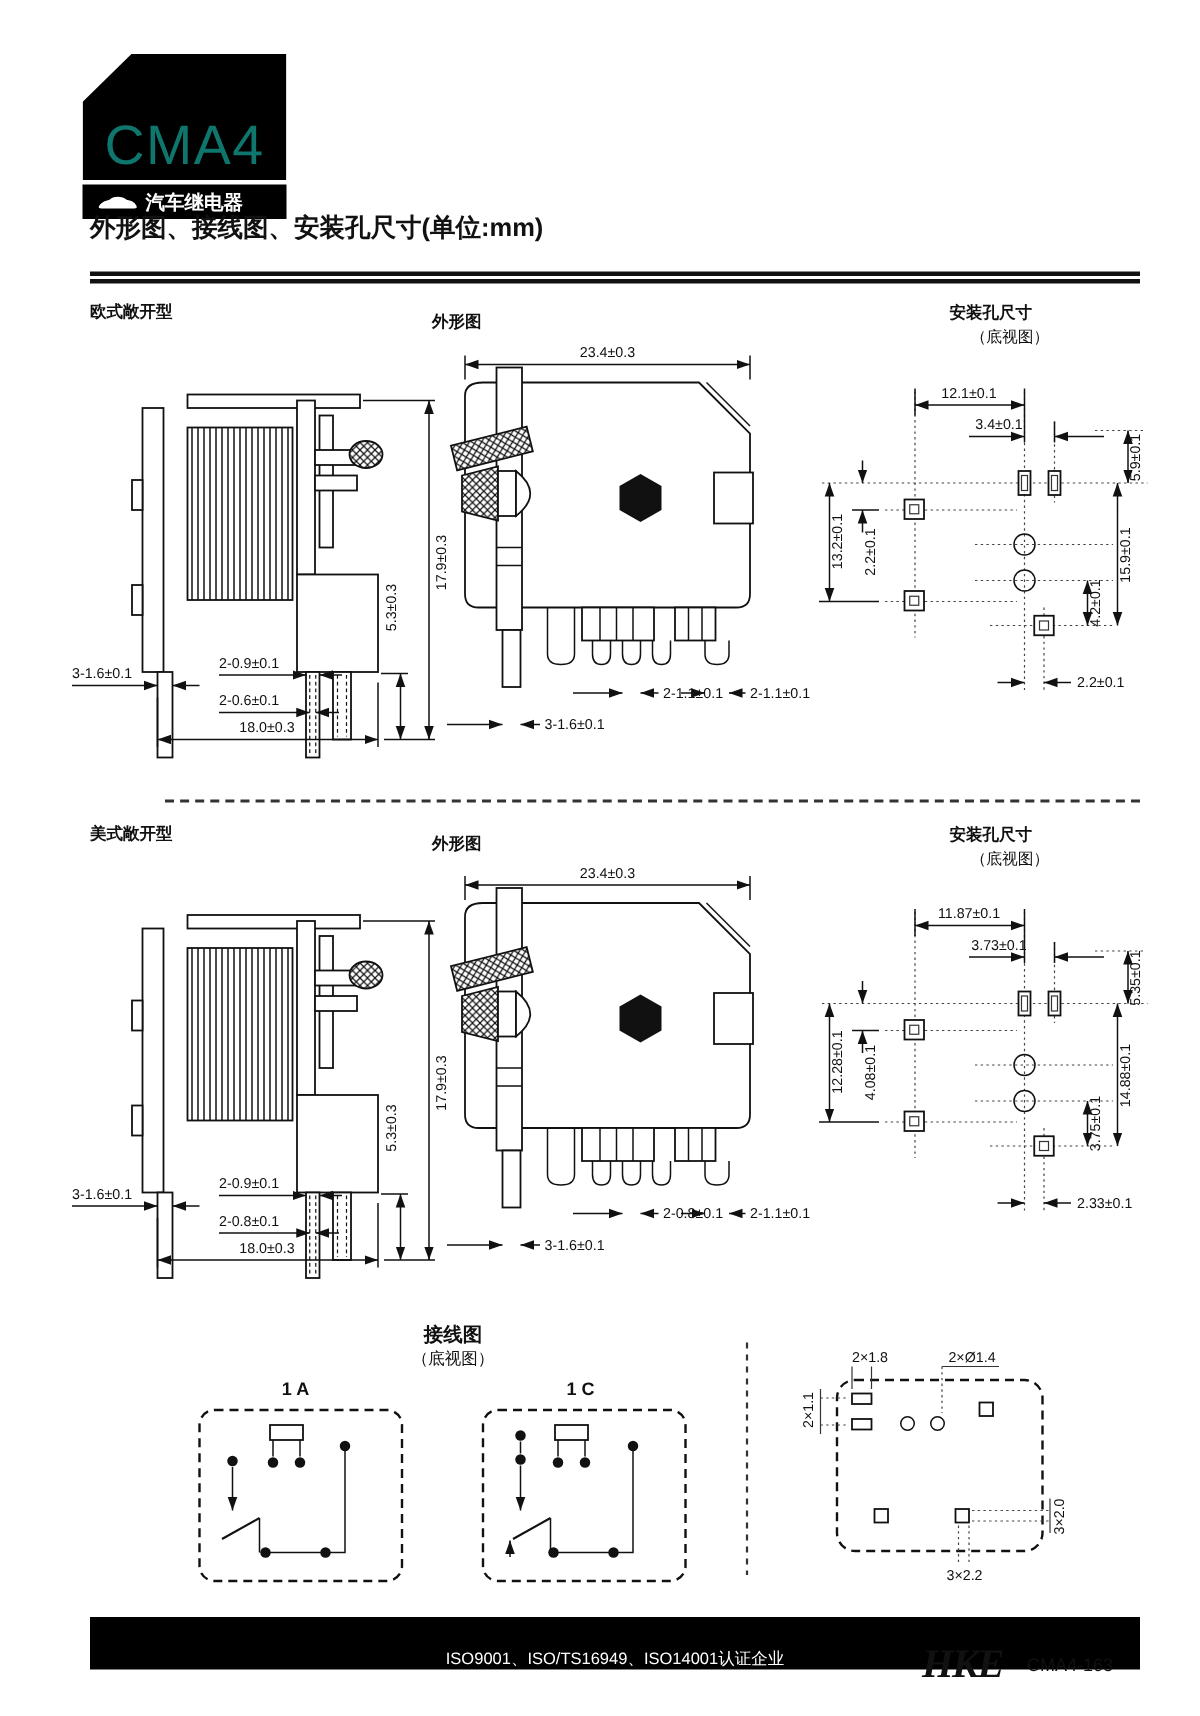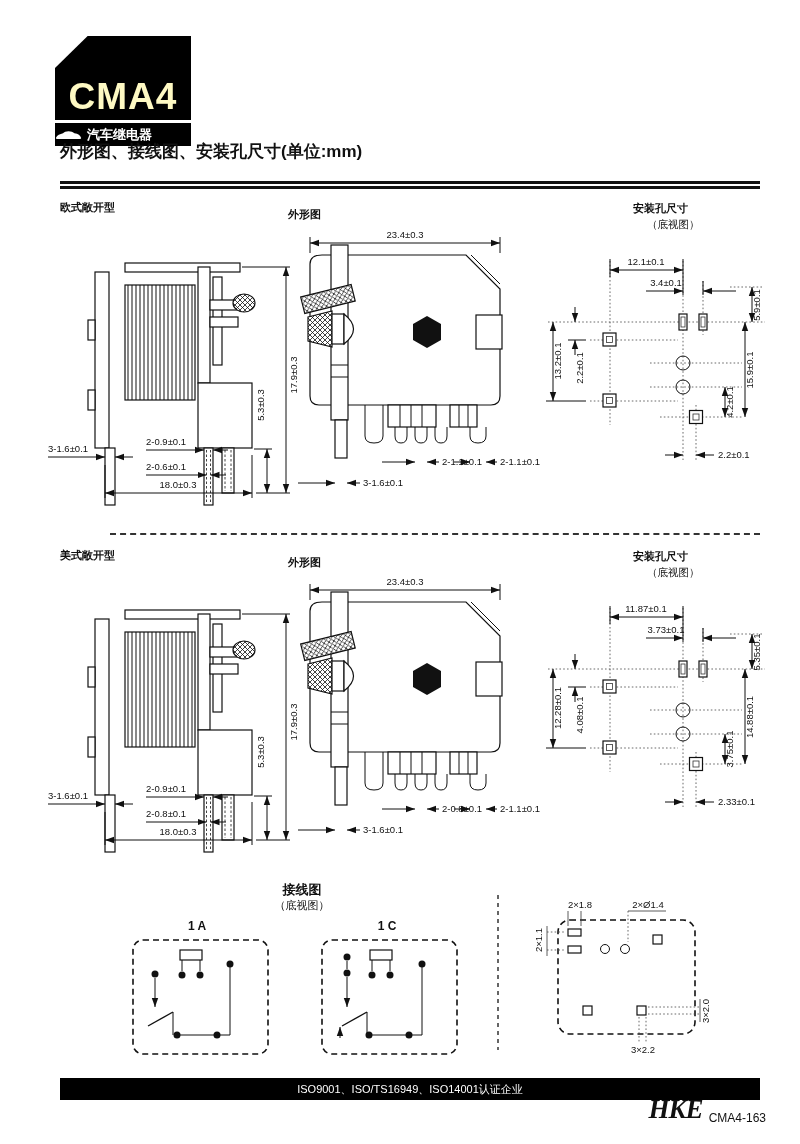--- a/index.html
+++ b/index.html
@@ -1,45 +1,45 @@
 <!DOCTYPE html>
 <html><head>
 <meta charset="utf-8">
 <style>
 *{margin:0;padding:0;box-sizing:border-box}
 body{font-family:"Liberation Sans",sans-serif;background:#e8e8e8;color:#111}
 .page{position:relative;width:800px;height:1144px;background:#fff;overflow:hidden;margin:0 auto}
 .logo{position:absolute;left:55px;top:36px;width:136px;height:84px;background:#000;
   clip-path:polygon(24% 0,100% 0,100% 100%,0 100%,0 38%);
   display:flex;align-items:flex-end;justify-content:center}
-.logo span{color:#fef9c3;font-size:37px;font-weight:bold;letter-spacing:1px;line-height:1.05;padding-bottom:3px}
+.logo span{color:#0f766e;font-size:37px;font-weight:normal;letter-spacing:1px;line-height:1.05;padding-bottom:3px}
 .badge{position:absolute;left:55px;top:123px;width:136px;height:23px;background:#000;
-  display:flex;align-items:center;gap:5px;padding:0 0}
+  display:flex;align-items:center;gap:5px;padding:0 10px}
 .badge .cartxt{color:#fff;font-size:13px;font-weight:bold;white-space:nowrap}
 .title{position:absolute;left:60px;top:140px;font-size:17px;font-weight:bold}
 .rule{position:absolute;left:60px;top:181px;width:700px;height:8px;border-top:3px solid #111;border-bottom:3px solid #111}
 .seclabel{position:absolute;font-size:11px;font-weight:bold;white-space:nowrap}
 .sublabel{position:absolute;font-size:10.5px;white-space:nowrap}
 .sep{position:absolute;left:110px;top:533px;width:650px;border-top:2px dashed #333}
 svg{position:absolute}
 svg text{font-family:"Liberation Sans",sans-serif}
 .dim{font-size:9.5px;fill:#111}
 .wt{font-size:13px;font-weight:bold;fill:#111}
 .wl{font-size:12px;font-weight:bold;fill:#111}
 .s{stroke:#111;stroke-width:1;fill:none}
 .s2{stroke:#111;stroke-width:1.4;fill:none}
 .f{fill:#fff;stroke:#111;stroke-width:1.2}
 .dl{stroke:#444;stroke-width:0.8;stroke-dasharray:1.6 2.2;fill:none}
 .ld{stroke:#333;stroke-width:0.8;fill:none}
 .dsh{stroke:#111;stroke-width:0.8;stroke-dasharray:2.5 2;fill:none}
 .box{fill:none;stroke:#111;stroke-width:1.6;stroke-dasharray:6 4}
 .dot{fill:#111;stroke:none}
-.footer-bar{position:absolute;left:60px;top:1078px;width:700px;height:22px;background:#000;color:#fff;
-  font-size:11px;display:flex;align-items:center;justify-content:center}
-.brand{position:absolute;right:34px;top:1094px;display:flex;align-items:flex-end;gap:6px}
+.footer-bar{position:absolute;left:60px;top:1078px;width:700px;height:35px;background:#000;color:#fff;
+  font-size:11px;display:flex;align-items:flex-end;justify-content:center}
+.brand{position:absolute;right:58px;top:1094px;display:flex;align-items:center;gap:16px}
 .hke{font-family:"Liberation Serif",serif;font-style:italic;font-weight:bold;font-size:27px;letter-spacing:-1px}
 .pageno{font-size:12px}
 </style>
 </head>
 <body>
 
 <div class="page">
 
   <div class="logo">
     <span>CMA4</span>

